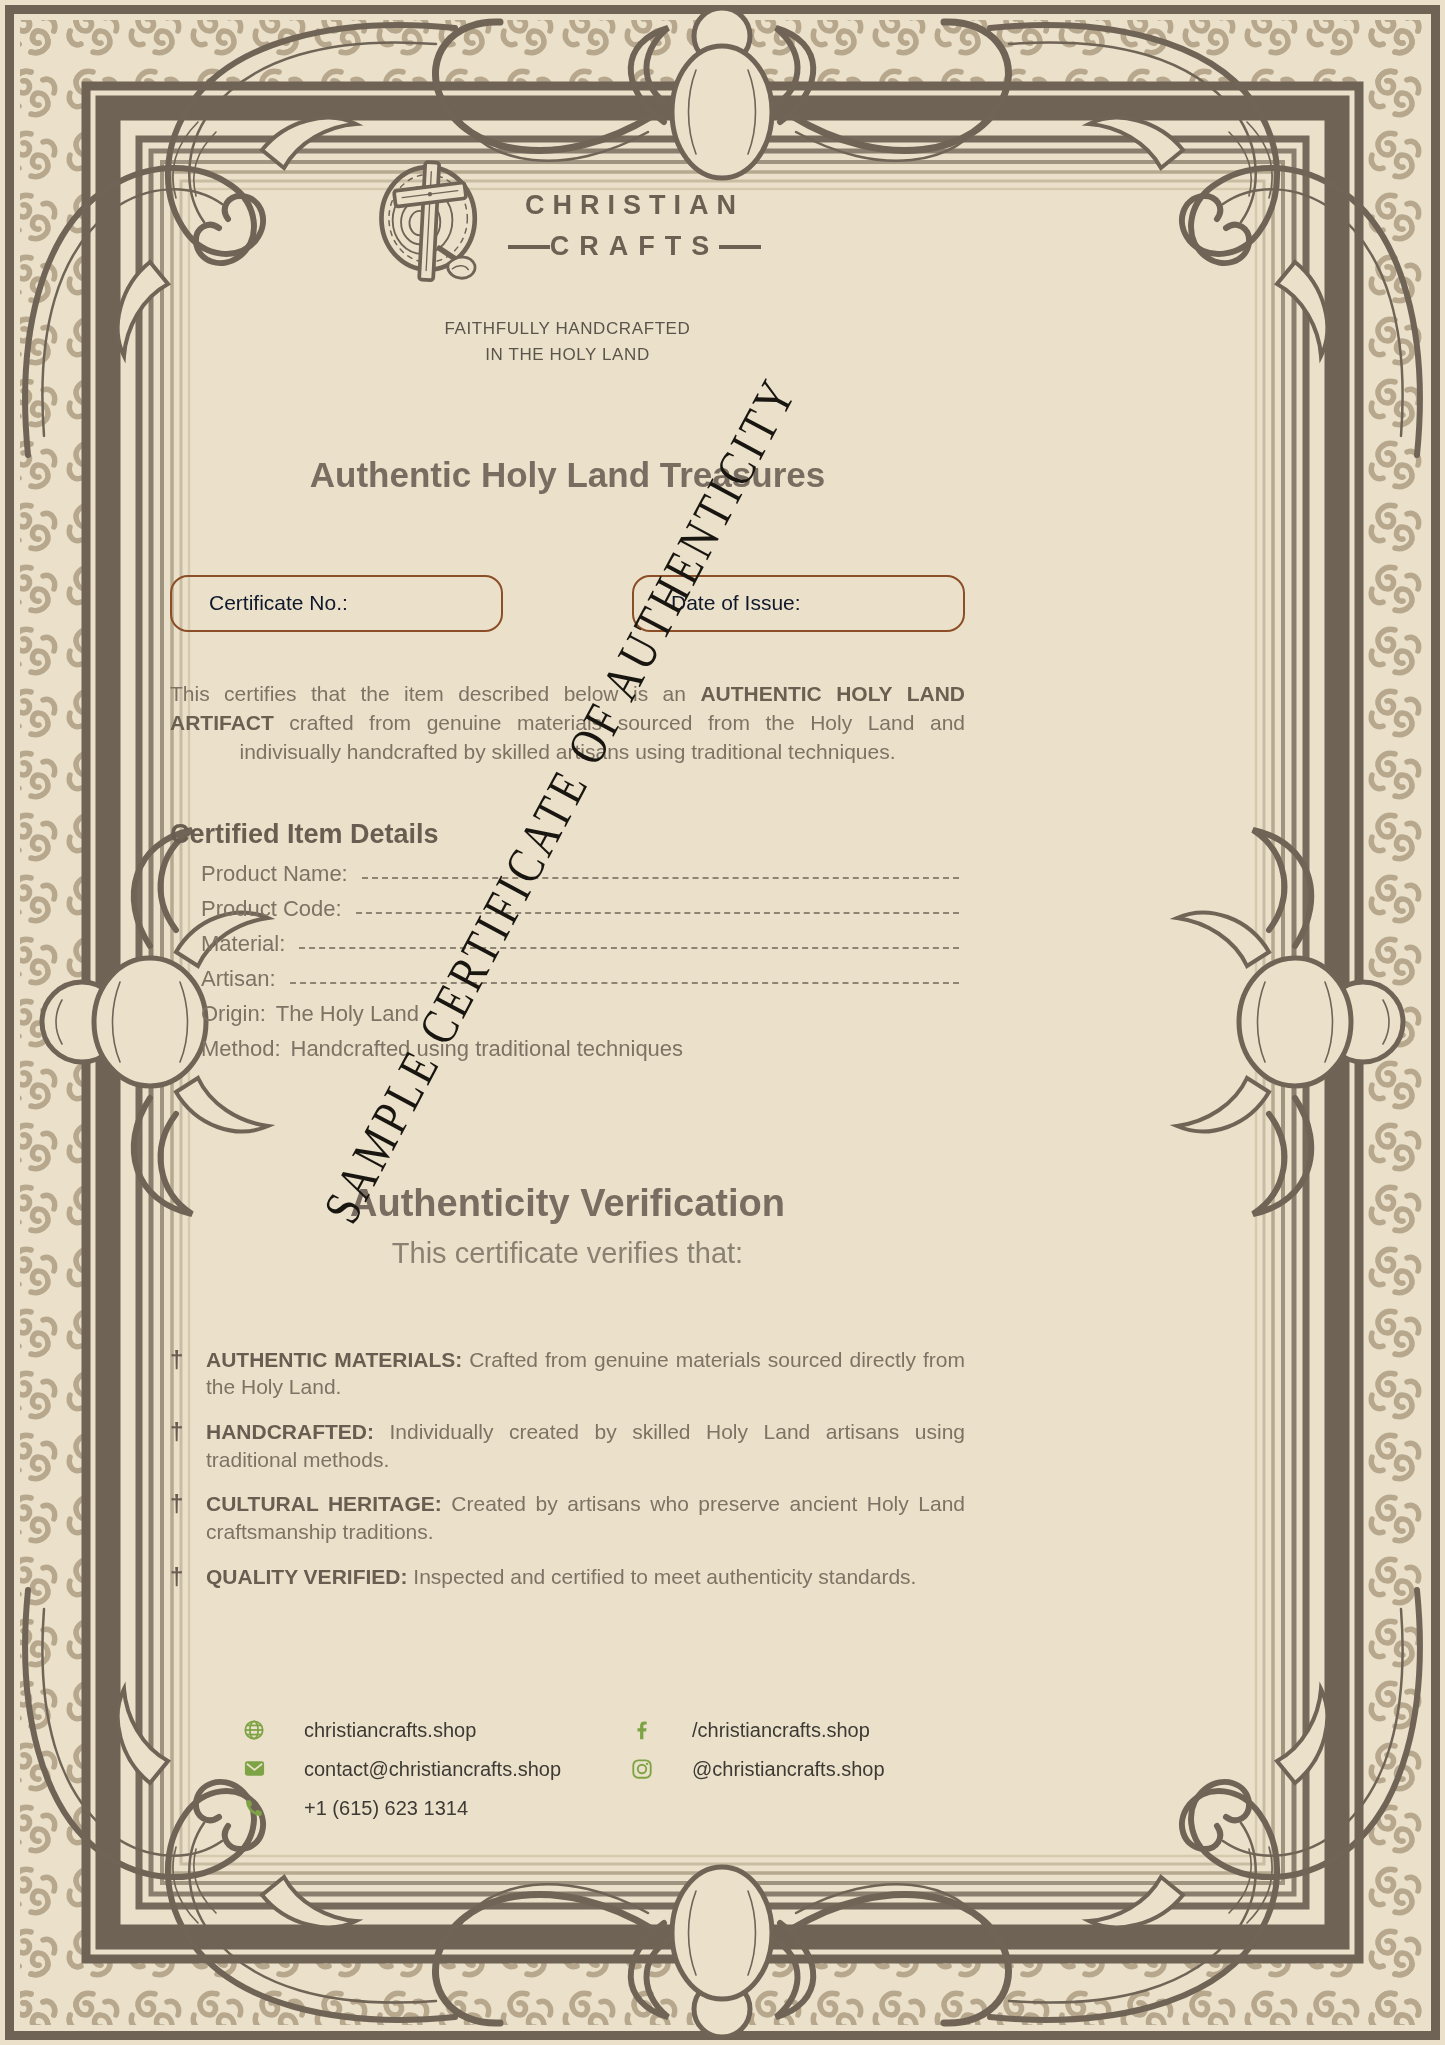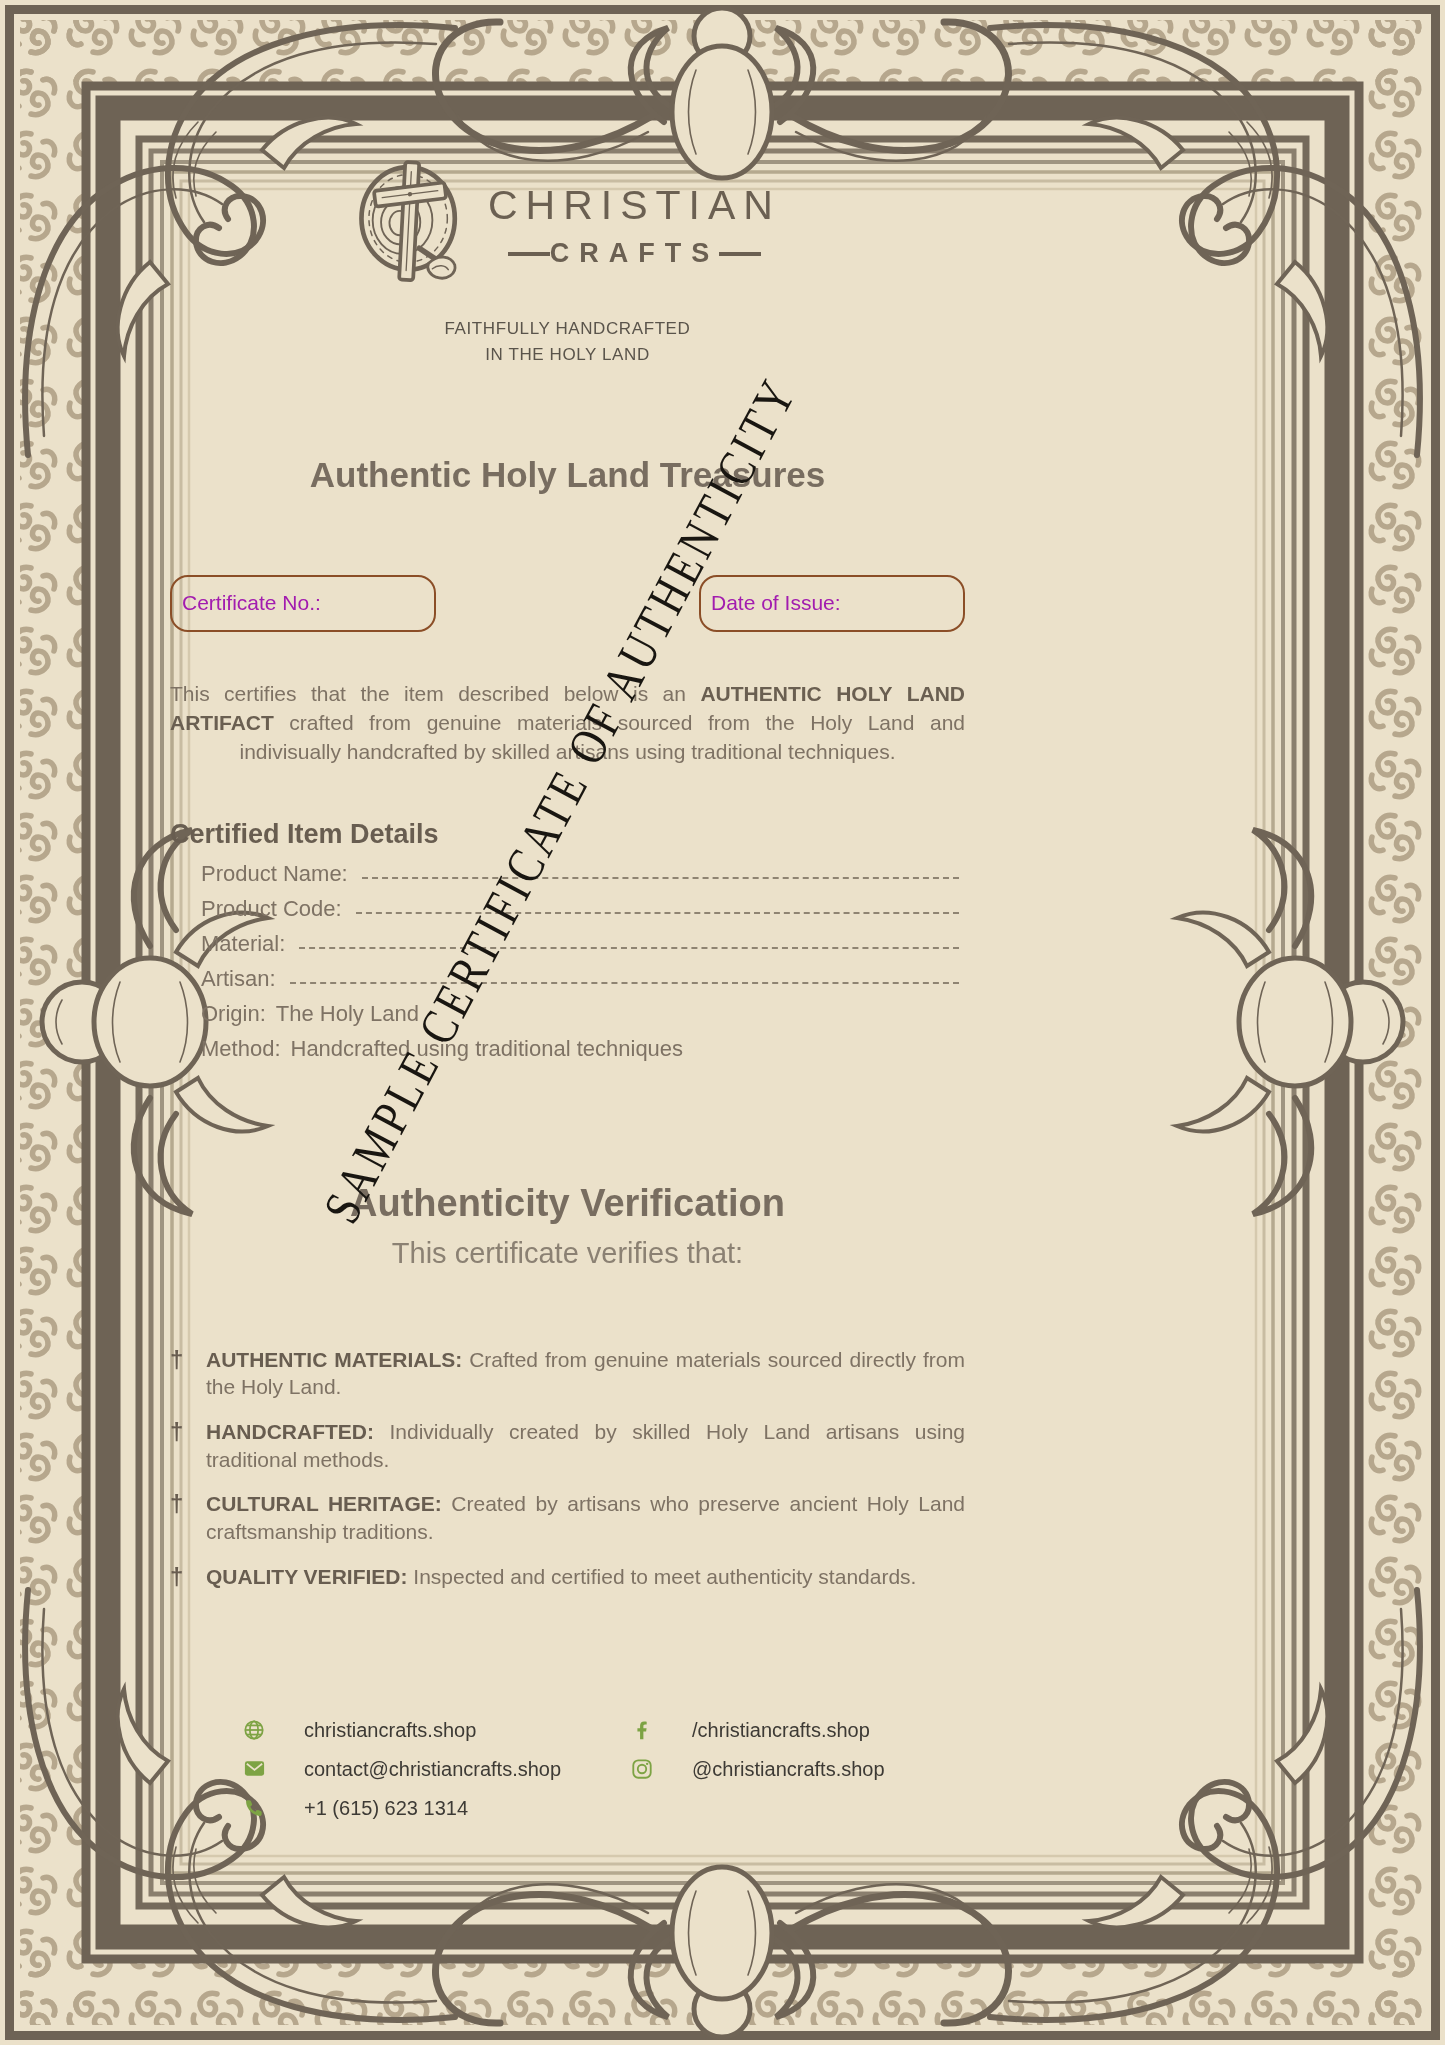--- a/index.html
+++ b/index.html
@@ -4,33 +4,33 @@
 <style>
   html,body{margin:0;padding:0;background:#ebe1ca;}
   .page{position:relative;width:1445px;height:2045px;background:#ebe1ca;overflow:hidden;
         font-family:"Liberation Sans", sans-serif;}
   .frame-svg{position:absolute;left:0;top:0;z-index:0;}
   .content{position:absolute;left:170px;top:158px;width:795px;z-index:2;}
 
   
   .logo-row{display:flex;justify-content:center;align-items:center;gap:22px;}
   .wordmark{display:flex;flex-direction:column;align-items:center;}
-  .brand-name{font-size:41px;font-weight:normal;letter-spacing:8px;color:#6b6052;line-height:1;}
+  .brand-name{font-size:27px;font-weight:bold;letter-spacing:8px;color:#6b6052;line-height:1;}
   .crafts-row{display:flex;align-items:center;gap:0;margin-top:14px;}
   .crafts-row .bar{width:42px;height:4px;background:#6b6052;}
   .brand-sub{font-size:27px;font-weight:bold;letter-spacing:10px;color:#6b6052;line-height:1;}
   .tagline{text-align:center;margin-top:22px;font-size:17px;letter-spacing:0.6px;
            color:#5a544b;line-height:1.55;}
 
   .cert-title{margin-top:86px;text-align:center;font-size:35px;font-weight:bold;color:#786d60;}
 
   .fields-row{margin-top:80px;display:flex;justify-content:space-between;}
-  .field-box{width:266px;height:57px;border:2px solid #8b4e27;border-radius:18px;
-             display:flex;align-items:center;padding-left:10px;box-sizing:border-box;
-             font-size:21px;color:#a21caf;background:transparent;}
+  .field-box{width:333px;height:57px;border:2px solid #8b4e27;border-radius:18px;
+             display:flex;align-items:center;padding-left:37px;box-sizing:border-box;
+             font-size:21px;color:#0f172a;background:transparent;}
 
   .intro{margin-top:48px;font-size:21px;line-height:1.38;color:#7e7264;
          text-align:justify;text-align-last:center;}
   .intro .bold{font-weight:bold;color:#6a5f51;}
 
   .details{margin-top:52px;}
   .details-heading{font-size:27px;font-weight:bold;color:#685d50;margin:0 0 8px 0;}
   .detail-row{display:flex;align-items:flex-end;font-size:22px;color:#7e7264;height:29px;margin-top:6px;padding-left:31px;}
   .dash{flex:1;border-bottom:2px dashed #8f8472;margin:0 6px 8px 14px;}
   .detail-value{margin-left:10px;}

